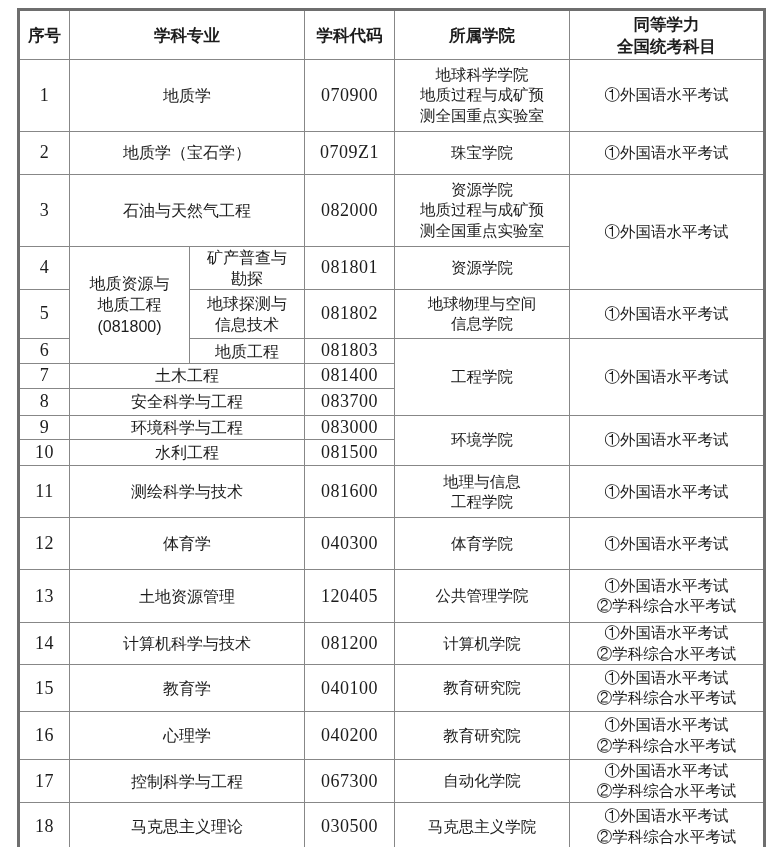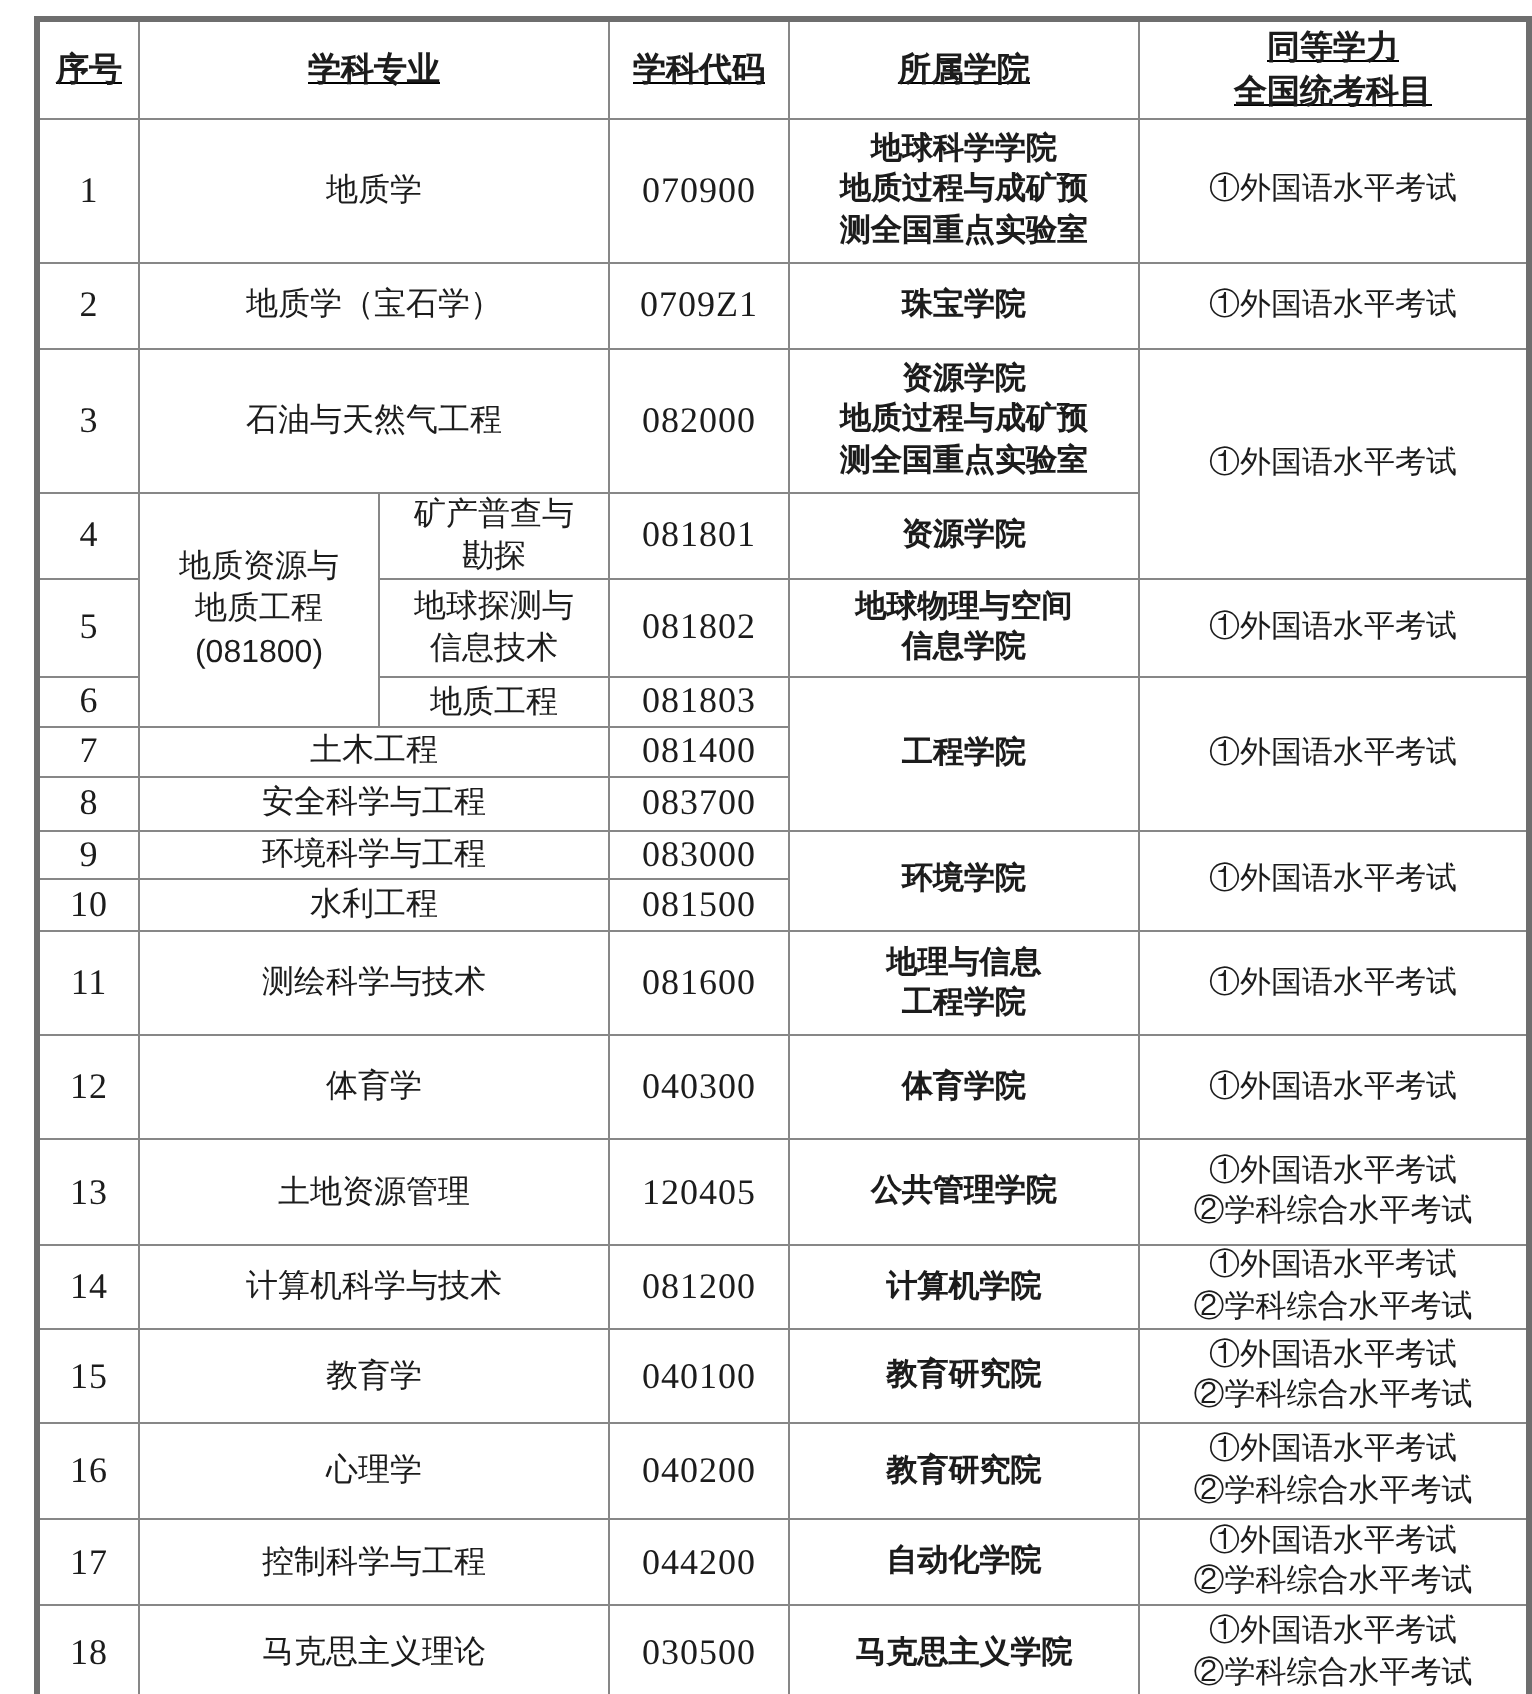--- a/index.html
+++ b/index.html
@@ -24,38 +24,38 @@
     overflow:hidden;
     font-family:"Liberation Sans",sans-serif;
     font-weight:normal;
   }
   th { font-weight:bold; font-size:16.5px; line-height:1.35; }
   .k-seq, .k-code {
     font-family:"Liberation Serif",serif;
     font-size:18px;
     letter-spacing:0.5px;
   }
-  .k-college { font-size:15.5px;font-weight:bold; }
+  .k-college { font-size:15.5px; }
   .k-exam { font-size:15.5px;text-align:center; }
 </style>
 </head>
 <body>
 
 <div class="page">
   <table class="subjects">
     <colgroup>
       <col style="width:51px">
       <col style="width:120px">
       <col style="width:115px">
       <col style="width:90px">
       <col style="width:175px">
       <col style="width:195px">
     </colgroup>
     <thead>
-      <tr style="height: 50px; text-decoration: underline;">
+      <tr style="height: 50px;">
           <th>序号</th>
           <th colspan="2">学科专业</th>
           <th>学科代码</th>
           <th>所属学院</th>
           <th>同等学力
 全国统考科目</th>
         </tr>
     </thead>
     <tbody>
         <tr style="height: 72px;">
@@ -174,21 +174,21 @@
           <td class="k-seq">16</td>
           <td class="k-major" colspan="2">心理学</td>
           <td class="k-code">040200</td>
           <td class="k-college">教育研究院</td>
           <td class="k-exam">①外国语水平考试
 ②学科综合水平考试</td>
         </tr>
         <tr style="height: 43px;">
           <td class="k-seq">17</td>
           <td class="k-major" colspan="2">控制科学与工程</td>
-          <td class="k-code">044200</td>
+          <td class="k-code">067300</td>
           <td class="k-college">自动化学院</td>
           <td class="k-exam">①外国语水平考试
 ②学科综合水平考试</td>
         </tr>
         <tr style="height: 49px;">
           <td class="k-seq">18</td>
           <td class="k-major" colspan="2">马克思主义理论</td>
           <td class="k-code">030500</td>
           <td class="k-college">马克思主义学院</td>
           <td class="k-exam">①外国语水平考试

